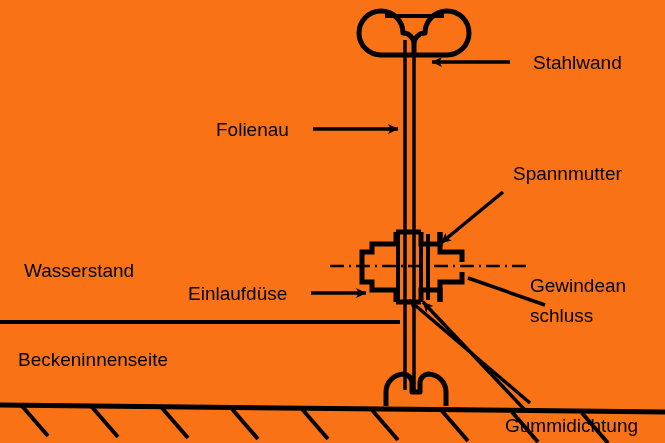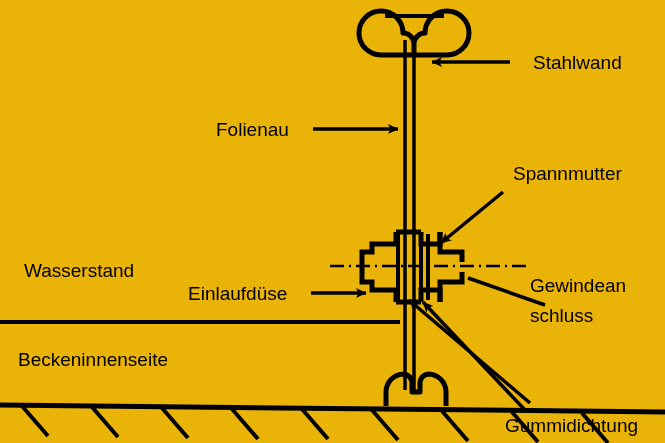--- a/index.html
+++ b/index.html
@@ -7,21 +7,21 @@
     padding: 0;
     background: #ffffff;
   }
   body {
     font-family: "Liberation Sans", sans-serif;
   }
   #diagram-root {
     position: relative;
     width: 665px;
     height: 443px;
-    background: #eab308;
+    background: #f97316;
     overflow: hidden;
   }
   #diagram-svg {
     position: absolute;
     left: 0;
     top: 0;
     width: 665px;
     height: 443px;
   }
   .lbl {

